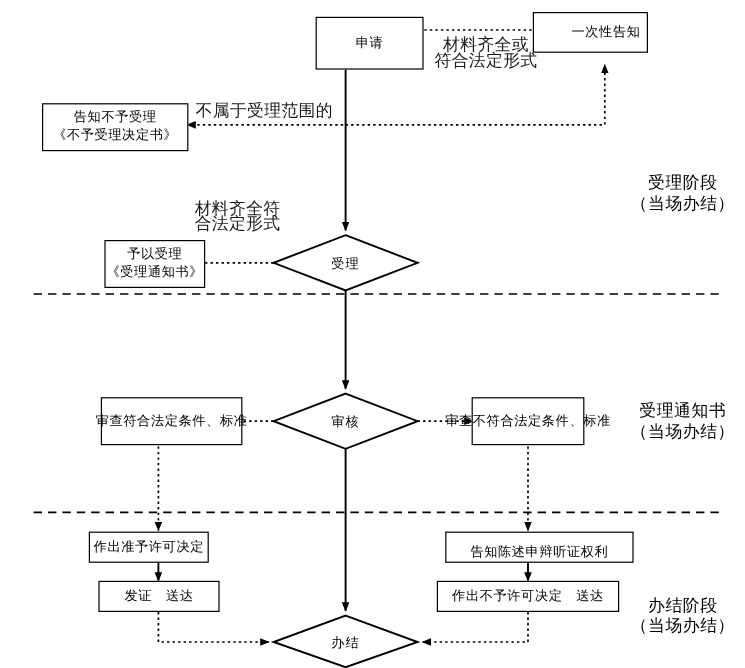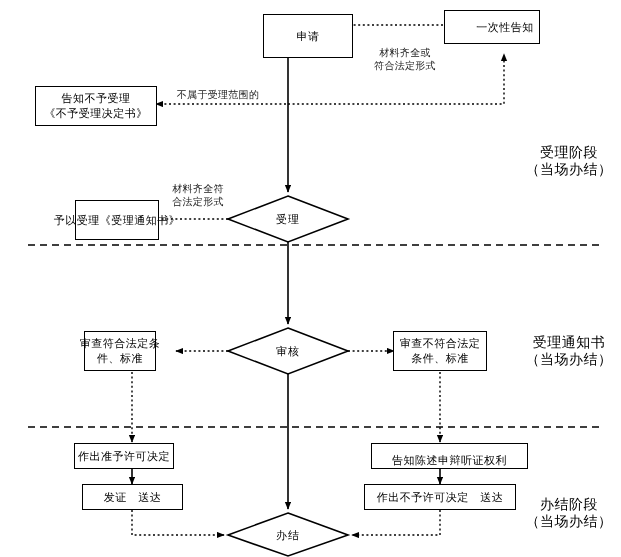--- a/index.html
+++ b/index.html
@@ -41,28 +41,27 @@
     display:flex;
     align-items:center;
     justify-content:center;
     font-size:11px;
     letter-spacing:1px;
     z-index:4;
     pointer-events:none;
   }
   .edgelabel{
     position:absolute;
-    font-size:10px;
+    font-size:14px;
     line-height:13px;
     text-align:center;
     letter-spacing:0.3px;
     color:#1a1a1a;
     z-index:4;
     white-space:nowrap;
-    margin-top:15px;
   }
   .stagelabel{
     position:absolute;
     font-size:14px;
     line-height:17px;
     text-align:center;
     letter-spacing:0.5px;
     z-index:4;
     white-space:nowrap;
   }
@@ -126,31 +125,31 @@
 
   <div class="node boxnode" style="left:444px;top:10px;width:96px;height:34px;padding-left:26px;">
     <span>一次性告知</span>
   </div>
 
   <div class="node boxnode" style="left:35px;top:86px;width:122px;height:40px;flex-direction:column;">
     <span>告知不予受理</span>
     <span>《不予受理决定书》</span>
   </div>
 
-  <div class="node boxnode" style="left:75px;top:200px;width:84px;height:40px;flex-direction:row;">
+  <div class="node boxnode" style="left:87px;top:200px;width:84px;height:40px;flex-direction:column;">
     <span>予以受理</span>
     <span>《受理通知书》</span>
   </div>
 
-  <div class="node boxnode" style="left:84px;top:331px;width:72px;height:40px;flex-direction:column;">
+  <div class="node boxnode" style="left:84px;top:331px;width:118px;height:40px;flex-direction:row;">
     <span>审查符合法定条</span>
     <span>件、标准</span>
   </div>
 
-  <div class="node boxnode" style="left:393px;top:331px;width:94px;height:40px;flex-direction:column;">
+  <div class="node boxnode" style="left:393px;top:331px;width:94px;height:40px;flex-direction:row;">
     <span>审查不符合法定</span>
     <span>条件、标准</span>
   </div>
 
   <div class="node boxnode" style="left:74px;top:443px;width:100px;height:26px;">
     <span>作出准予许可决定</span>
   </div>
 
   <div class="node boxnode" style="left:82px;top:484px;width:101px;height:26px;">
     <span>发证　送达</span>
@@ -174,21 +173,21 @@
 
   <div class="diamond-label" style="left:248px;top:522px;width:80px;height:26px;">
     <span>办结</span>
   </div>
 
   <div class="edgelabel" style="left:350px;top:31px;width:110px;">
     <div>材料齐全或</div>
     <div>符合法定形式</div>
   </div>
 
-  <div class="edgelabel" style="left:163px;top:73px;width:110px;">
+  <div class="edgelabel" style="left:163px;top:86px;width:110px;">
     <div>不属于受理范围的</div>
   </div>
 
 
   <div class="edgelabel" style="left:155px;top:167px;width:86px;">
     <div>材料齐全符</div>
     <div>合法定形式</div>
   </div>
 
   <div class="stagelabel" style="left:520px;top:144px;width:98px;">

